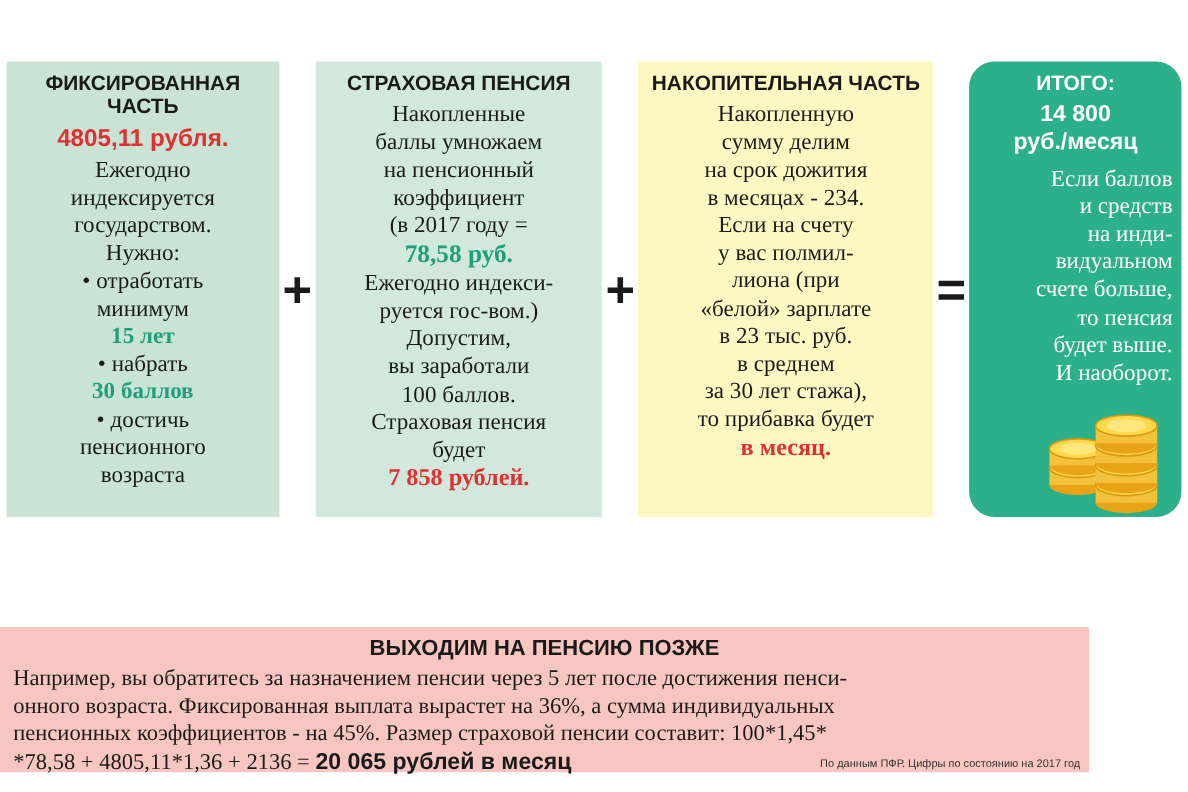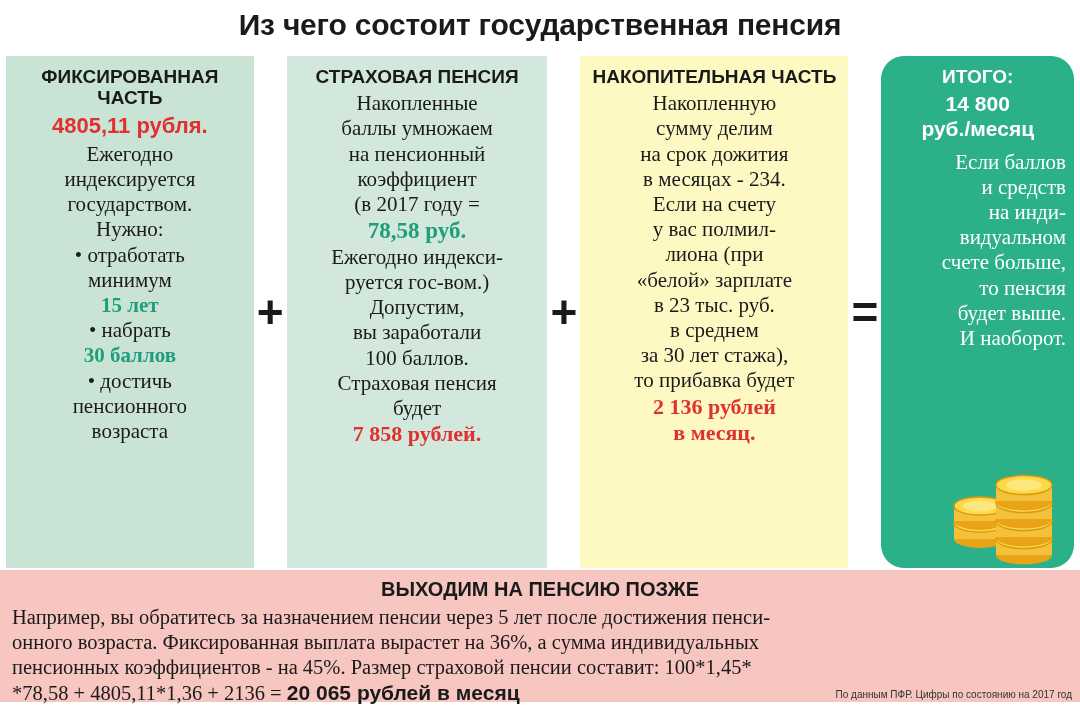--- a/index.html
+++ b/index.html
@@ -26,21 +26,21 @@
     font-size: 30px;
     color: #1a1a1a;
     padding-top: 8px;
     letter-spacing: -0.2px;
   }
   .columns {
     position: absolute;
     top: 56px;
     left: 6px;
     width: 1068px;
-    height: 512px;
+    height: 414px;
     display: flex;
     align-items: stretch;
   }
   .col {
     position: relative;
     box-sizing: border-box;
     padding: 10px 8px 6px 8px;
     text-align: center;
   }
   .col-fixed  { width: 268px; background: #c9e3d5; }
@@ -112,21 +112,21 @@
     right: 10px;
     bottom: 0px;
     width: 120px;
     height: 125px;
   }
 
   .footer {
     position: absolute;
     top: 570px;
     left: 0;
-    width: 1080px;
+    width: 990px;
     height: 132px;
     background: #f7c6c0;
     box-sizing: border-box;
     padding: 8px 12px 4px 12px;
   }
   .footer-title {
     text-align: center;
     font-family: "Liberation Sans", sans-serif;
     font-weight: bold;
     font-size: 20px;
@@ -153,21 +153,20 @@
     font-family: "Liberation Sans", sans-serif;
     font-size: 10px;
     color: #333333;
   }
 </style>
 </head>
 <body>
 
 <div class="page">
 
-  <div class="title">Из чего состоит государственная пенсия</div>
 
   <div class="columns">
 
     <div class="col col-fixed">
       <div class="col-head">ФИКСИРОВАННАЯ ЧАСТЬ</div>
       <div class="amount-red">4805,11 рубля.</div>
       <div class="body-text">
         <span class="line">Ежегодно</span>
         <span class="line">индексируется</span>
         <span class="line">государством.</span>
@@ -215,21 +214,20 @@
         <span class="line">на срок дожития</span>
         <span class="line">в месяцах - 234.</span>
         <span class="line">Если на счету</span>
         <span class="line">у вас полмил-</span>
         <span class="line">лиона (при</span>
         <span class="line">«белой» зарплате</span>
         <span class="line">в 23 тыс. руб.</span>
         <span class="line">в среднем</span>
         <span class="line">за 30 лет стажа),</span>
         <span class="line">то прибавка будет</span>
-        <span class="line big-red">2 136 рублей</span>
         <span class="line big-red">в месяц.</span>
       </div>
     </div>
 
     <div class="op">=</div>
 
     <div class="col col-total">
       <div class="col-head">ИТОГО:</div>
       <div class="amount-white">14 800</div>
       <div class="amount-white" style="margin-bottom:8px;">руб./месяц</div>

